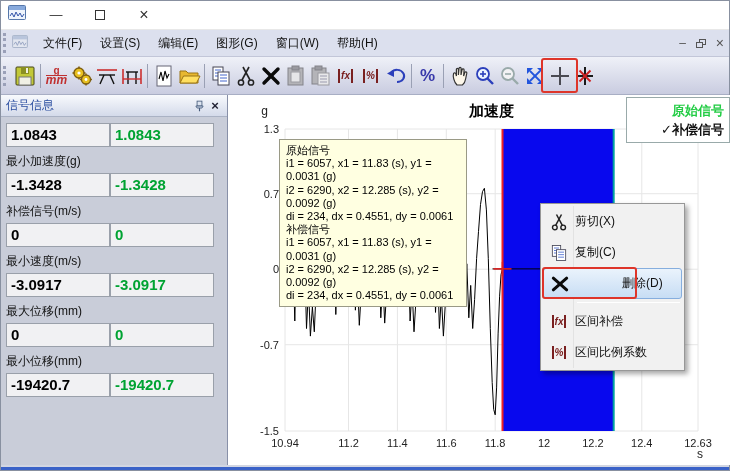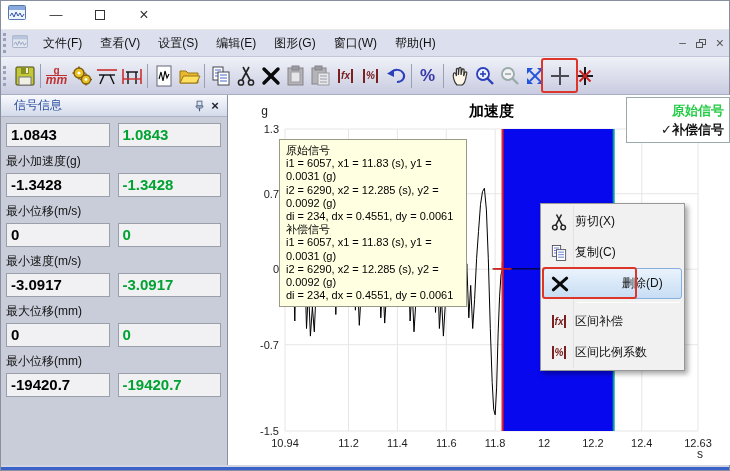--- a/index.html
+++ b/index.html
@@ -39,25 +39,25 @@
   .fx-glyph { display:flex; align-items:center; color:#7a2020; font-weight:bold; font-style:italic; font-size:10px; }
   .fx-glyph::before, .fx-glyph::after { content:""; width:2px; height:14px; background:#7a2020; margin:0 1px; }
   .pct-big { font-size:17px; font-weight:bold; color:#3838aa; }
   .red-annot { position:absolute; border:2px solid #de352a; border-radius:3px; pointer-events:none; z-index:50; }
 
   
   .main { height:370px; display:flex; }
   .sidebar { width:228px; background:#c9cdd9; border-right:1px solid #8890a8; display:flex; flex-direction:column; }
   .dock-header { height:22px; background:linear-gradient(#f8fafd,#d4daea); border-bottom:1px solid #aab2c4;
                  display:flex; align-items:center; padding:0 4px 0 6px; }
-  .dock-title { color:#2b4ea0; font-size:12px; flex:1;margin-left:8px; }
+  .dock-title { color:#2b4ea0; font-size:12px; flex:1; }
   .dock-header .hbtn { width:16px; height:16px; display:flex; align-items:center; justify-content:center; color:#223; }
   .field { padding:6px 6px 0 6px; }
   .field-label { font-size:12px; color:#111; margin-bottom:3px; }
-  .vals { display:flex; gap:8px; }
+  .vals { display:flex; }
   .valbox { width:104px; height:24px; background:#f1f1f3; border:1px solid #9aa0aa;
             font-size:15px; font-weight:bold; line-height:22px; padding-left:4px; color:#000; }
   .valbox.green { color:#00a332; }
 
   
   .chart { position:relative; flex:1; background:#fff; }
   .chart-title { position:absolute; left:57px; width:413px; top:7px; text-align:center;
                  font-size:15px; font-weight:600; color:#000; }
   .unit-g { position:absolute; left:14px; top:9px; width:26px; text-align:right; font-size:12px; color:#222; }
   .unit-s { position:absolute; left:462px; top:352px; width:20px; text-align:center; font-size:12px; color:#222; }
@@ -108,21 +108,20 @@
   <div class="menubar">
     <span class="drag-handle"></span>
     <span class="mini-icon">
       <svg width="16" height="13" viewBox="0 0 18 15">
           <rect x="0.5" y="0.5" width="17" height="14" rx="1" fill="#e4e8f0" stroke="#8a9ab4"></rect>
           <rect x="1" y="1" width="16" height="4" fill="#aebcd6"></rect>
           <polyline points="2,11 4,8 6,12 8,7 10,11 12,8 14,12 16,9" fill="none" stroke="#7a8ab0" stroke-width="1"></polyline>
         </svg>
     </span>
     <span class="menu-item">文件(F)</span>
-    <span class="menu-item">查看(V)</span>
     <span class="menu-item">设置(S)</span>
     <span class="menu-item">编辑(E)</span>
     <span class="menu-item">图形(G)</span>
     <span class="menu-item">窗口(W)</span>
     <span class="menu-item">帮助(H)</span>
     <span class="mdi-ctrls">
       <span>–</span>
       <span class="restore-glyph">
           <i></i>
           <i></i>
@@ -341,21 +340,21 @@
           </div>
       </div>
       <div class="field">
         <div class="field-label">最小加速度(g)</div>
         <div class="vals">
             <span class="valbox">-1.3428</span>
             <span class="valbox green">-1.3428</span>
           </div>
       </div>
       <div class="field">
-        <div class="field-label">最小位移(m/s)</div>
+        <div class="field-label">补偿信号(m/s)</div>
         <div class="vals">
             <span class="valbox">0</span>
             <span class="valbox green">0</span>
           </div>
       </div>
       <div class="field">
         <div class="field-label">最小速度(m/s)</div>
         <div class="vals">
             <span class="valbox">-3.0917</span>
             <span class="valbox green">-3.0917</span>

